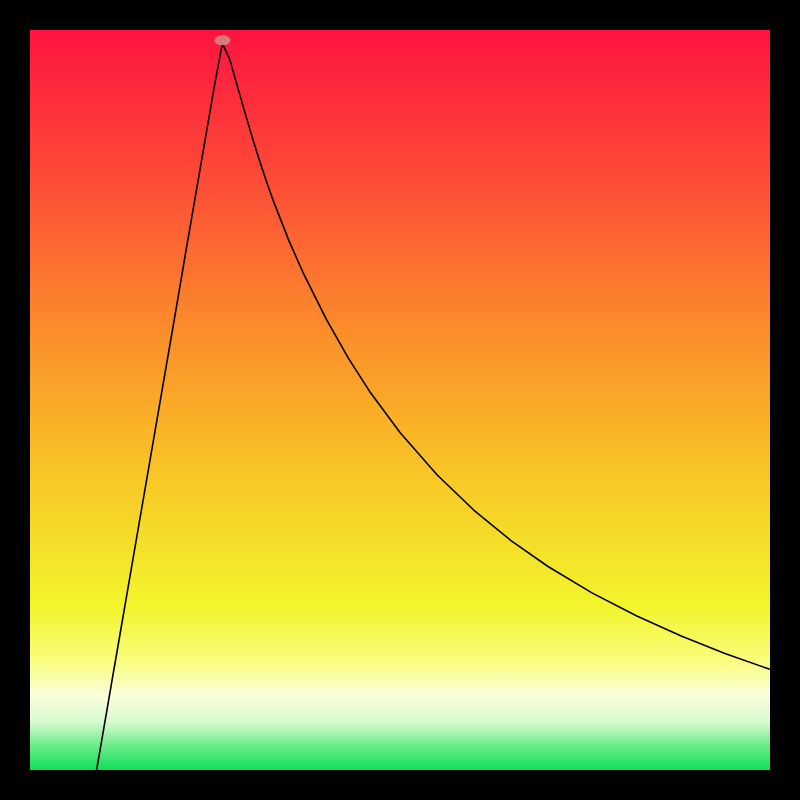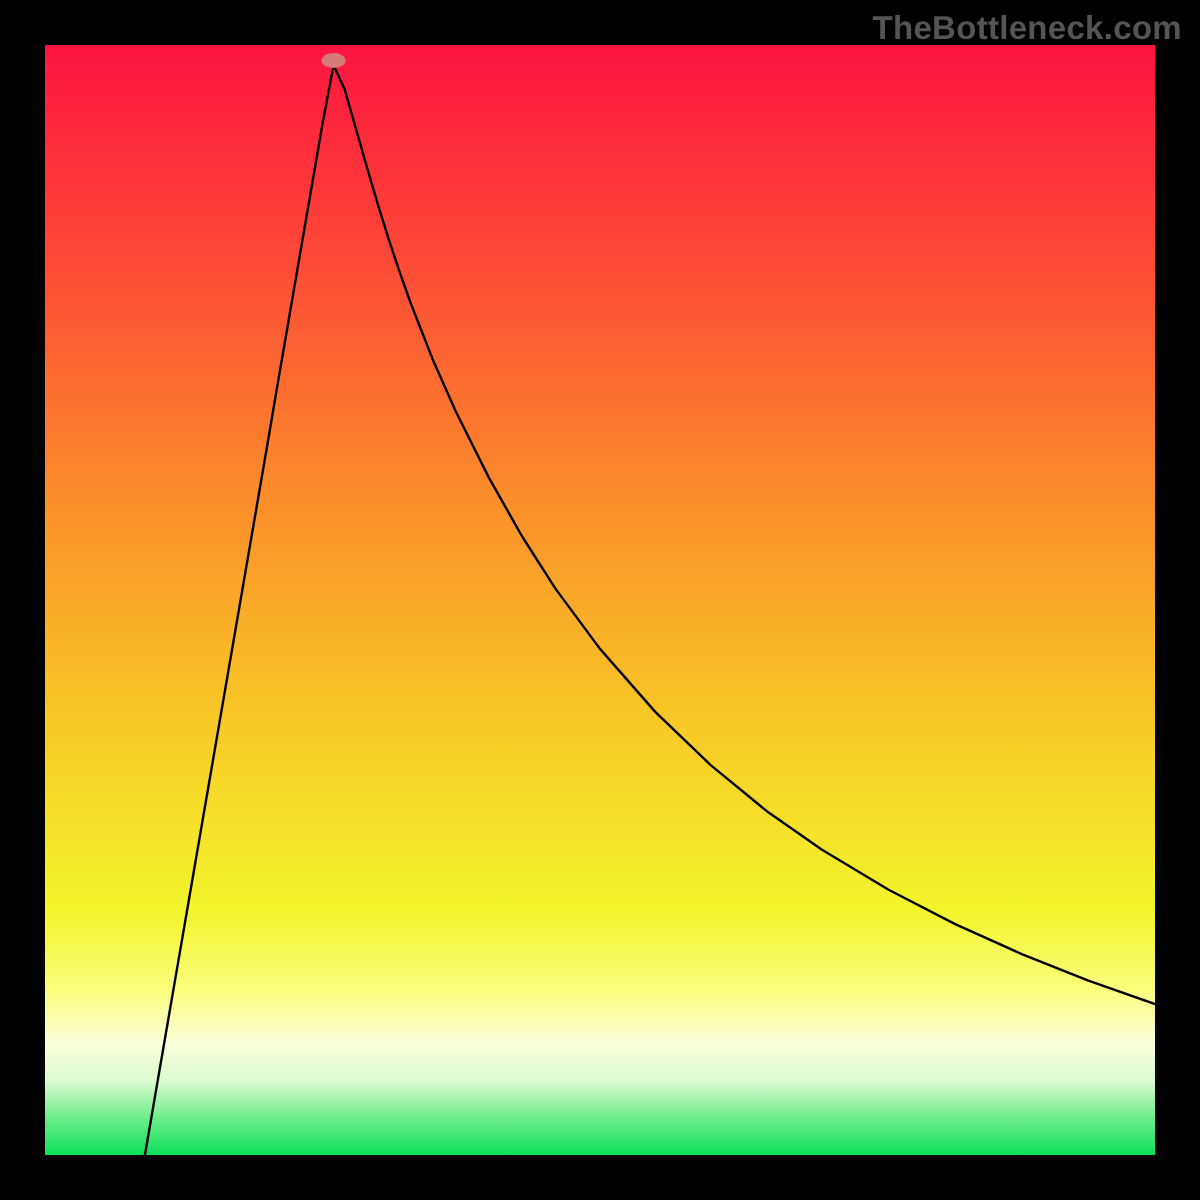--- a/index.html
+++ b/index.html
@@ -33,21 +33,20 @@
     font-weight: 600;
     letter-spacing: 0.2px;
     user-select: none;
   }
   svg { display: block; }
 </style>
 </head>
 <body>
 
 <div class="viz-container">
-  <div class="attribution">TheBottleneck.com</div>
 
   <div class="plot-box">
     <svg id="chart-svg" width="740" height="740" viewBox="0 0 740 740">
       <defs>
         <linearGradient id="bg-grad" x1="0" y1="0" x2="0" y2="1">
             <stop offset="0%" stop-color="#fd1440"></stop>
             <stop offset="20%" stop-color="#fd4b36"></stop>
             <stop offset="40%" stop-color="#fb8b2b"></stop>
             <stop offset="60%" stop-color="#f8c626"></stop>
             <stop offset="78%" stop-color="#f2f52c"></stop>

